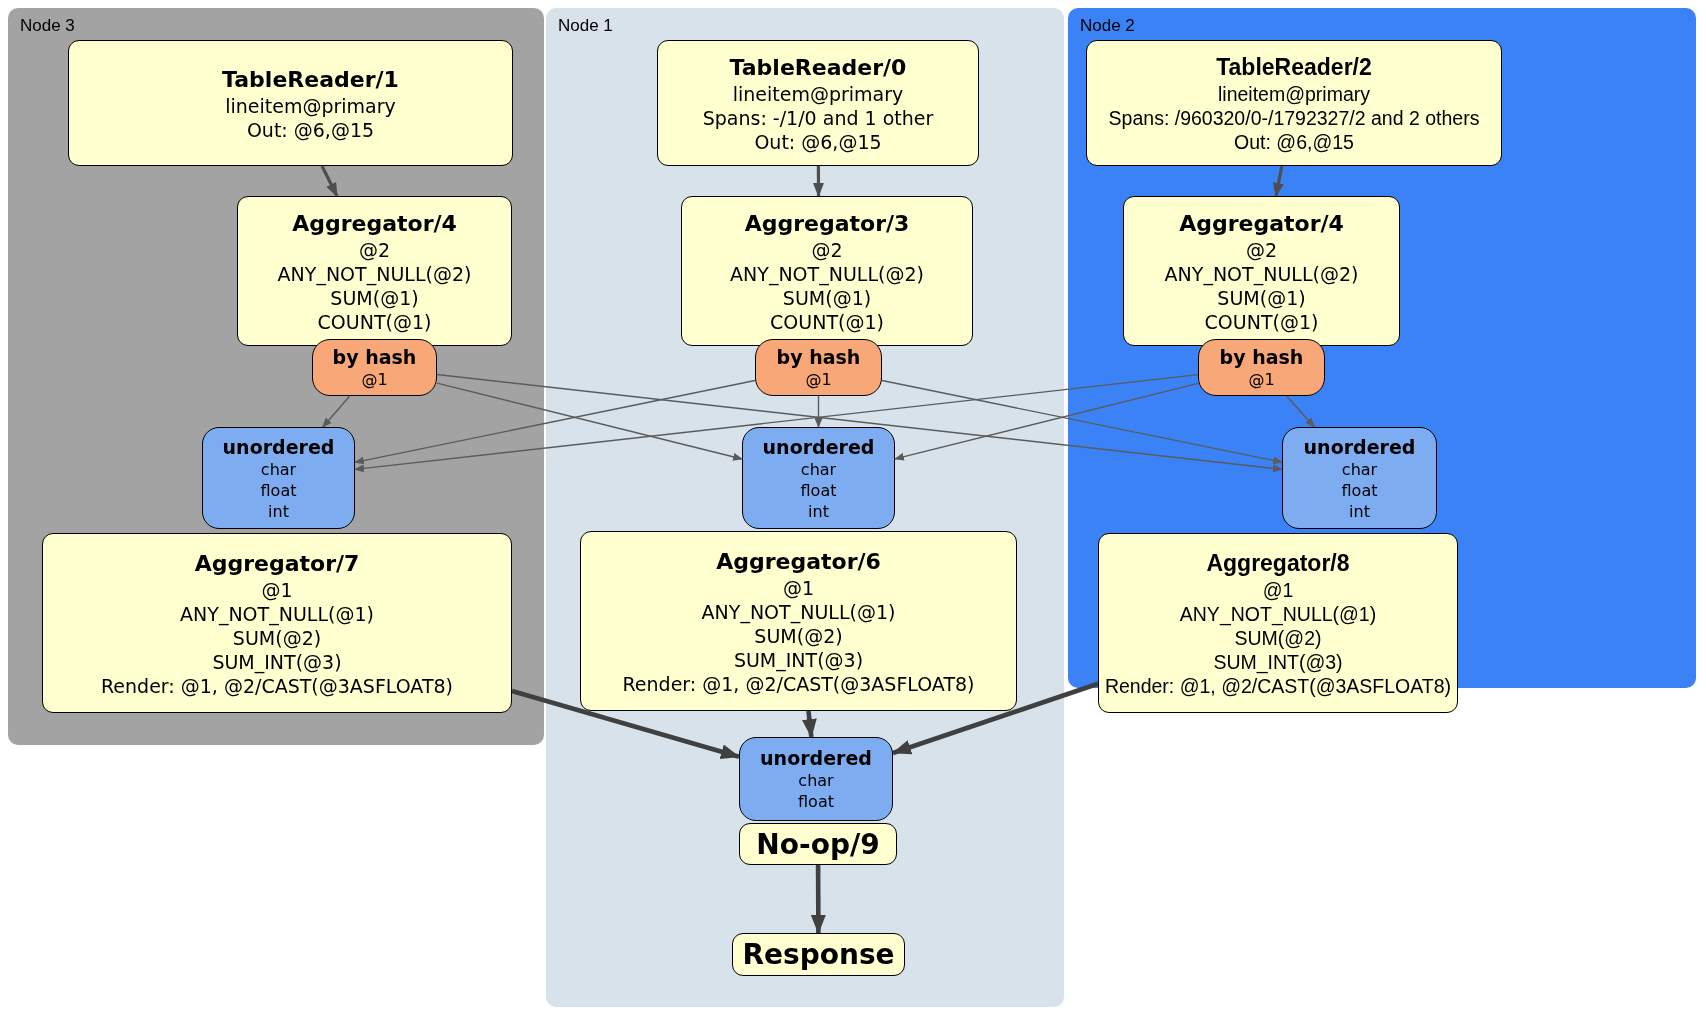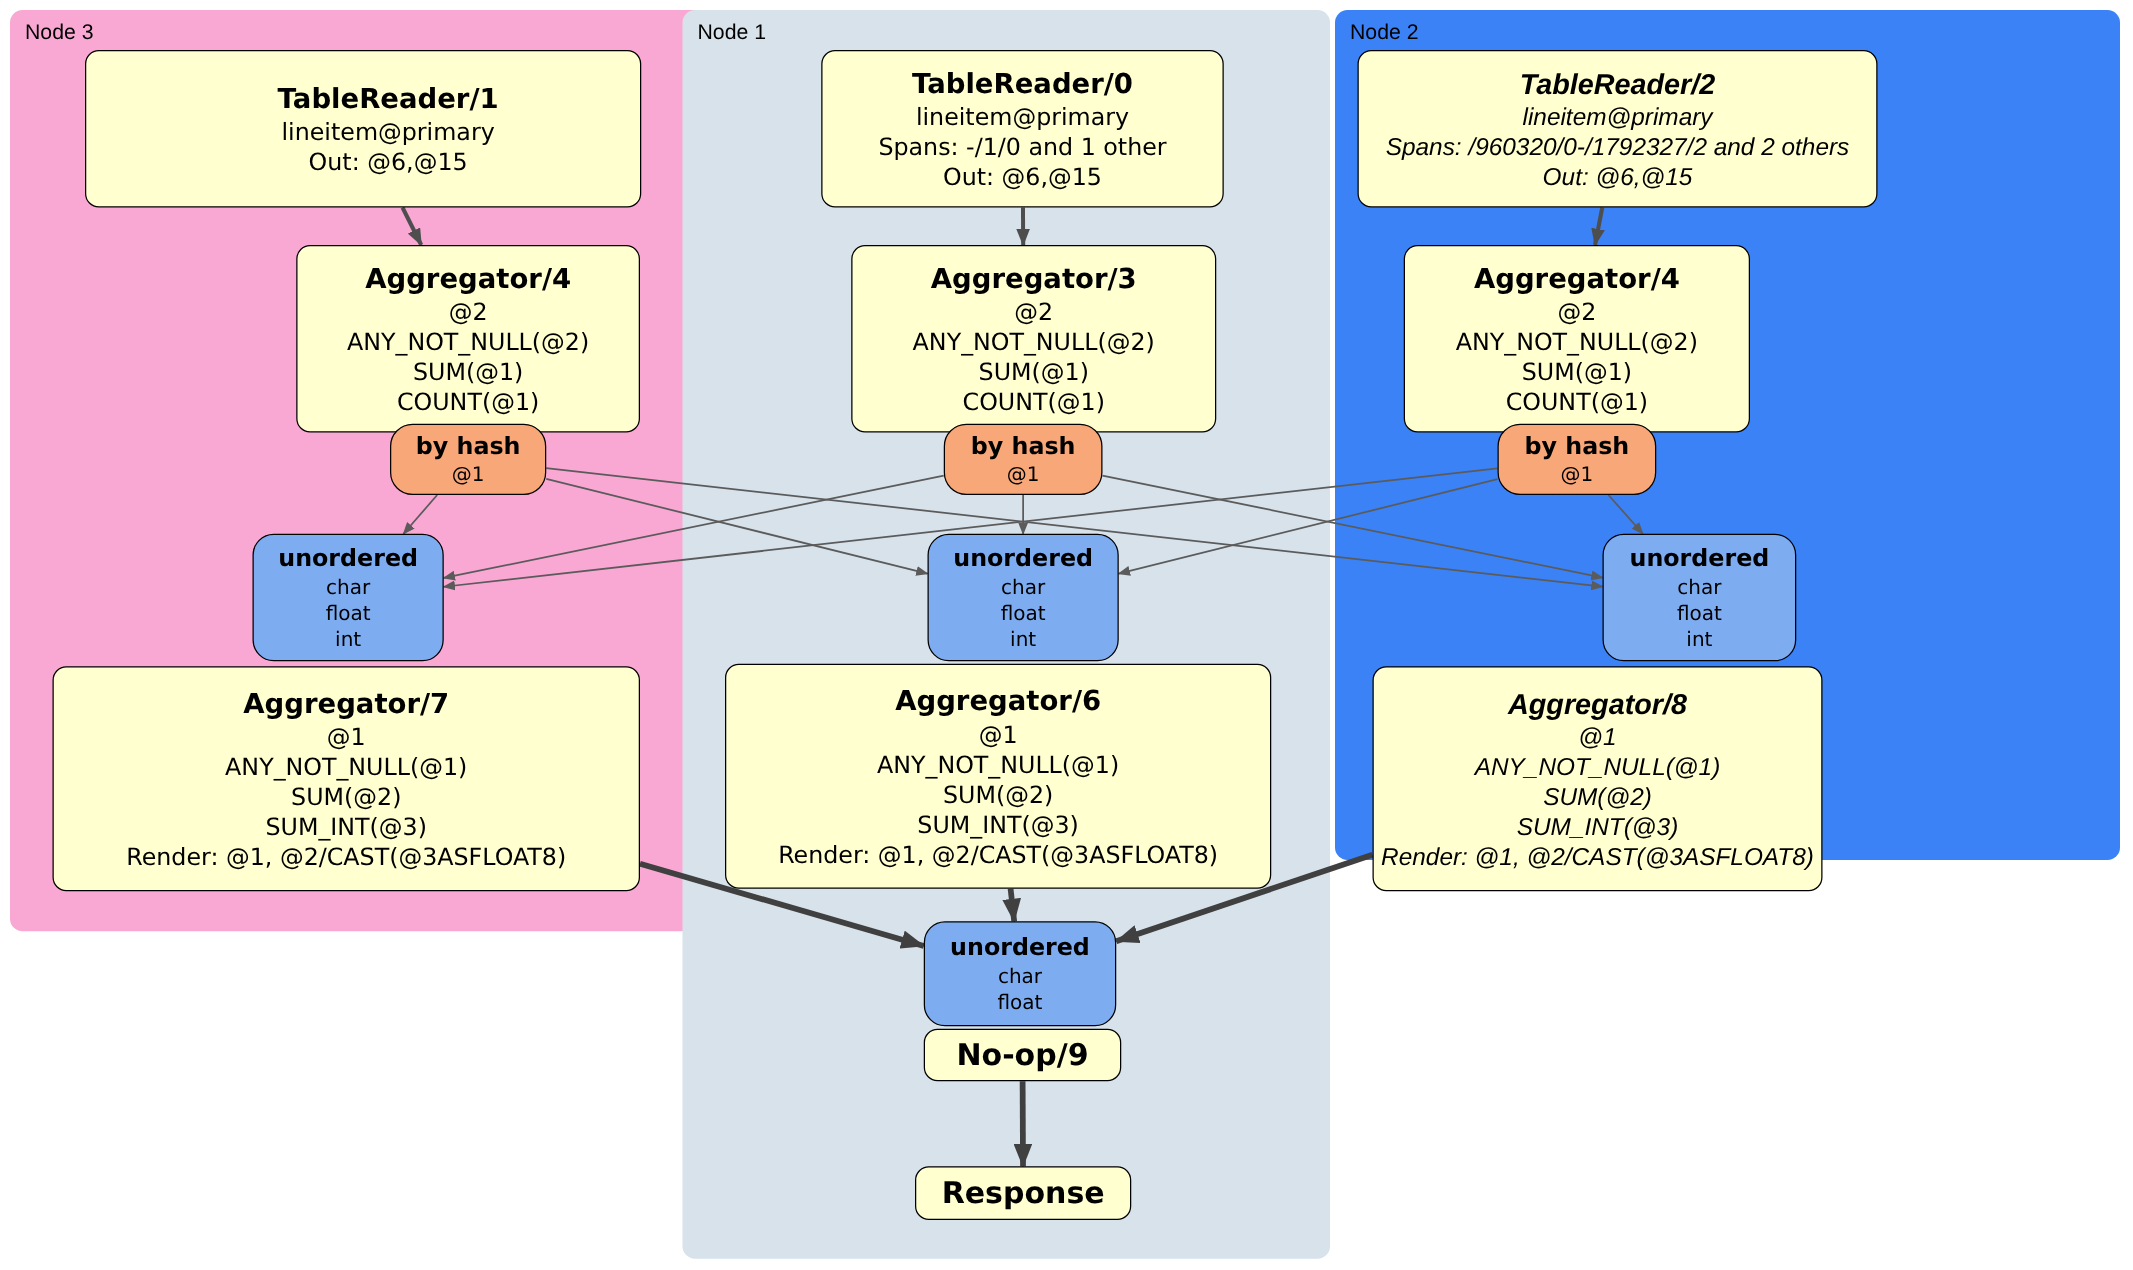--- a/index.html
+++ b/index.html
@@ -16,35 +16,35 @@
   .node{
     position:absolute;z-index:2;box-sizing:border-box;
     display:flex;flex-direction:column;justify-content:center;align-items:center;
     border:1.4px solid #000;text-align:center;color:#000;
   }
   .processor{background:#ffffcf;border-radius:11px;}
   .router{background:#f8a778;border-radius:18px;}
   .sync{background:#7dacf0;border-radius:17px;}
   .processor .title{font-weight:bold;font-size:22px;line-height:29px;white-space:nowrap;}
   .processor .line{font-size:19px;line-height:24px;white-space:nowrap;}
-  .processor.narrow{font-family:"Liberation Sans",sans-serif;font-style:italic;}
+  .processor.narrow{font-family:"Liberation Sans",sans-serif;}
   .processor.narrow .title{font-size:23px;}
   .processor.narrow .line{font-size:19.5px;}
   .router .title,.sync .title{font-weight:bold;font-size:19px;line-height:24px;}
   .router .line,.sync .line{font-size:16px;line-height:21px;}
-  .label-only .title{font-size:24px;}
+  .label-only .title{font-size:28px;}
   .e-thin{stroke:#5b5b5b;stroke-width:1.4px;}
   .e-medium{stroke:#4e4e4e;stroke-width:3.2px;}
   .e-thick{stroke:#404040;stroke-width:4.6px;}
 </style>
 </head>
 <body>
 
 <div id="canvas">
-    <div class="region" style="left: 8px; top: 8px; width: 536px; height: 737px; background: #f9a8d4; padding-left: 47px;">
+    <div class="region" style="left: 8px; top: 8px; width: 536px; height: 737px; background: #a3a3a3;">
       <div class="region-label">Node 3</div>
     </div>
     <div class="region" style="left: 546px; top: 8px; width: 518px; height: 999px; background: rgb(215, 226, 235);">
       <div class="region-label">Node 1</div>
     </div>
     <div class="region" style="left: 1068px; top: 8px; width: 628px; height: 680px; background: #3b82f6;">
       <div class="region-label">Node 2</div>
     </div>
     <svg id="edges" width="1706" height="1016">
       <defs>

